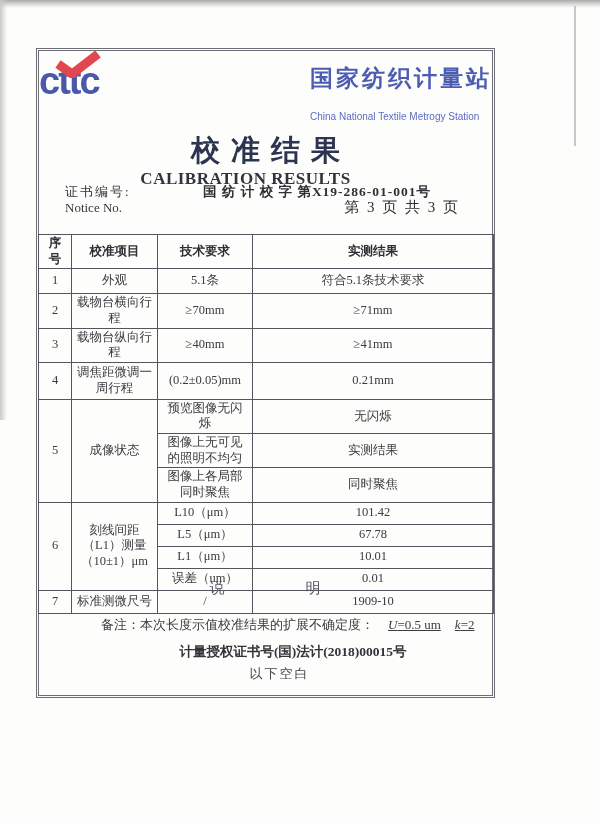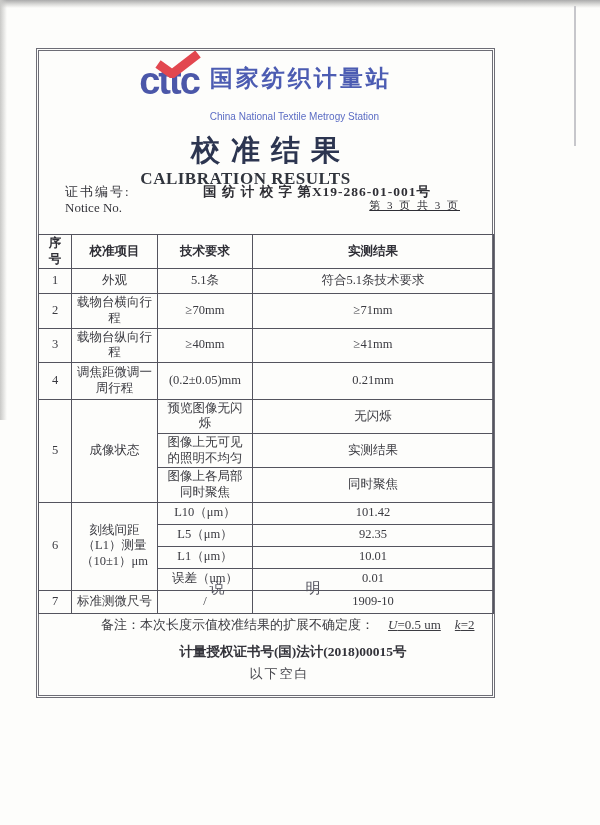--- a/index.html
+++ b/index.html
@@ -13,21 +13,21 @@
   .scan-top{position:absolute;top:0;left:0;width:600px;height:8px;
     background:linear-gradient(180deg,#ababab 0%,#dcdcda 55%,rgba(255,255,255,0) 100%);}
   .scan-left{position:absolute;top:0;left:0;width:7px;height:420px;
     background:linear-gradient(90deg,#c9c9c7 0%,rgba(255,255,255,0) 100%);}
   .scan-edge{position:absolute;top:6px;left:574px;width:2px;height:140px;background:#c7c7cb;}
 
   .frame{
     position:absolute;left:36px;top:48px;width:459px;height:650px;
     border:3px double #6d6d76;box-sizing:border-box;background:transparent;
   }
-  .frame > div, .frame > table{position:absolute;}
+  .frame > div, .frame > table{position:absolute;justify-content:space-between;}
 
   
   .logo-row{top:8px;left:0;right:0;display:flex;justify-content:center;align-items:flex-start;gap:11px;}
   .cttc-wrap{position:relative;}
   .cttc-text{
     font-family:"Liberation Sans","DejaVu Sans",sans-serif;
     font-weight:bold;font-size:38px;line-height:44px;letter-spacing:-2px;color:#4b57a9;
   }
   .check-svg{position:absolute;left:15px;top:-8px;}
   .org{display:flex;flex-direction:column;align-items:flex-start;padding-top:6px;}
@@ -35,21 +35,21 @@
     letter-spacing:3px;color:#4c5cb2;line-height:26px;}
   .org-en{font-family:"Liberation Sans","DejaVu Sans",sans-serif;font-size:10px;color:#5b6cc4;margin-top:20px;}
 
   .title-cn{top:80px;left:0;width:100%;text-align:center;font-size:29px;font-weight:bold;
     letter-spacing:11px;padding-left:11px;box-sizing:border-box;color:#2c3550;}
   .title-en{top:118px;left:0;width:100%;text-align:center;font-size:17px;font-weight:bold;
     color:#30343c;letter-spacing:0.5px;transform:translateX(-20px);}
   .cert-label{top:133px;left:26px;font-size:13px;color:#36363c;line-height:16px;}
   .cert-label .cn{letter-spacing:2px;}
   .cert-no{top:132px;left:128px;font-size:13.5px;color:#2f2f35;letter-spacing:1px;font-weight:600;padding-left:36px;}
-  .page-info{top:147px;right:32px;font-size:11px;letter-spacing:2px;color:#2f2f35;text-decoration:underline;}
+  .page-info{top:147px;right:32px;font-size:15px;letter-spacing:2px;color:#2f2f35;}
 
   
   table.cal{top:183px;left:-1px;width:455px;border-collapse:collapse;table-layout:fixed;border-radius:18px;}
   table.cal th,table.cal td{
     border:1px solid #54545e;text-align:center;vertical-align:middle;
     font-size:12.5px;padding:1px 4px;line-height:1.25;color:#3a3a40;
     overflow:hidden;
   }
   table.cal th{font-weight:bold;color:#2f2f36;}
   .rh21{height:21px}.rh25{height:25px}.rh24{height:24px}.rh37{height:37px}
@@ -152,21 +152,21 @@
       <td class="dim">同时聚焦</td>
     </tr>
     <tr class="rh22">
       <td rowspan="4" class="f1">6</td>
       <td rowspan="4" class="dim">刻线间距（L1）测量（10±1）μm</td>
       <td>L10（μm）</td>
       <td>101.42</td>
     </tr>
     <tr class="rh22">
       <td>L5（μm）</td>
-      <td>92.35</td>
+      <td>67.78</td>
     </tr>
     <tr class="rh22">
       <td>L1（μm）</td>
       <td>10.01</td>
     </tr>
     <tr class="rh22">
       <td>误差（um）</td>
       <td>0.01</td>
     </tr>
     <tr class="rh23">

